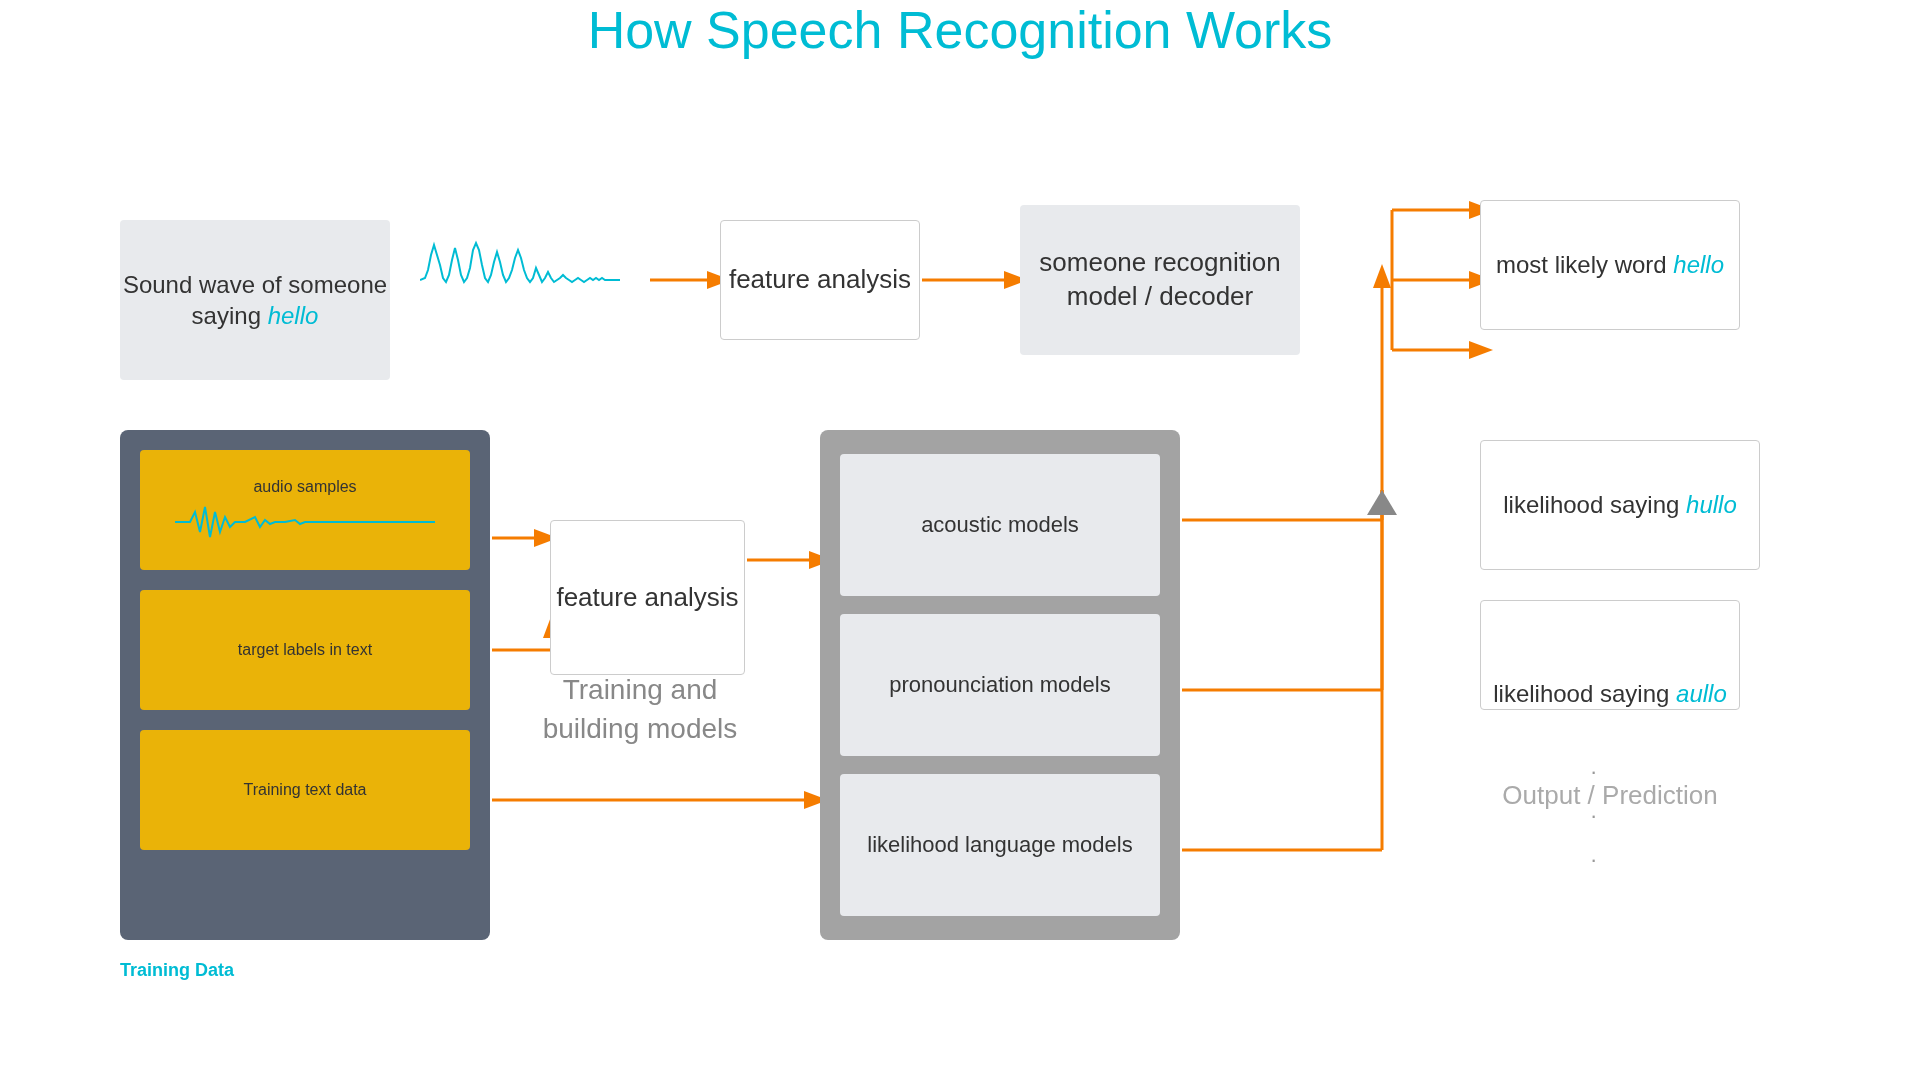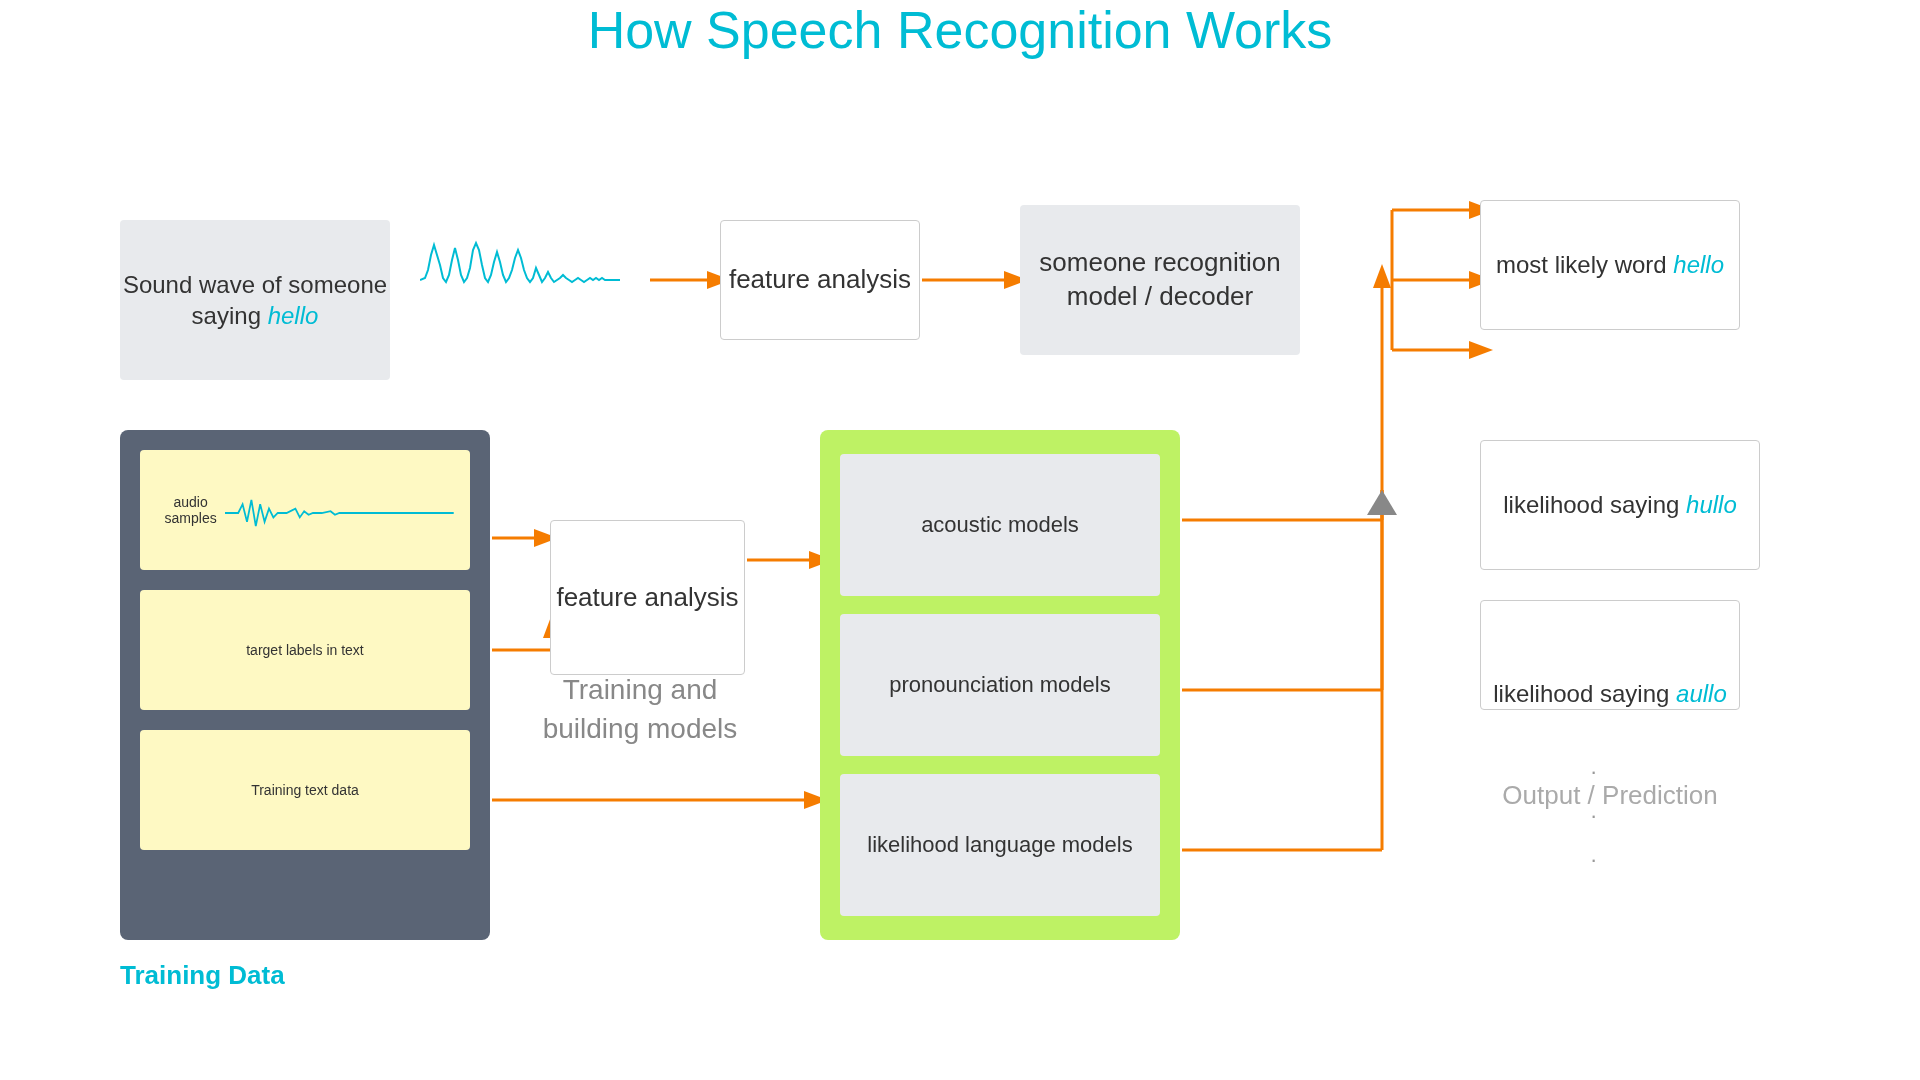--- a/index.html
+++ b/index.html
@@ -88,38 +88,38 @@
       width: 370px; height: 510px;
       background: #5a6475;
       border-radius: 8px;
       padding: 20px;
       display: flex;
       flex-direction: column;
       gap: 20px;
     }
 
     .training-item {
-      background: #fef9c3;
+      background: #eab308;
       border-radius: 4px;
       padding: 12px 16px;
       color: #333;
-      font-size: 14px;
-      text-align: center;
-      display: flex;
-      flex-direction: row;
+      font-size: 16px;
+      text-align: center;
+      display: flex;
+      flex-direction: column;
       align-items: center;
       justify-content: center;
       min-height: 120px;
     }
 
     #training-label {
       position: absolute;
       left: 60px; top: 850px;
       color: #00bcd4;
-      font-size: 26px;
+      font-size: 18px;
       font-weight: 700;
     }
 
     #training-building-label {
       position: absolute;
       left: 480px; top: 560px;
       color: #888;
       font-size: 28px;
       text-align: center;
       line-height: 1.4;
@@ -132,21 +132,21 @@
       width: 195px; height: 155px;
       background: #fff;
       border: 1.5px solid #ccc;
     }
 
     
     #block-models {
       position: absolute;
       left: 760px; top: 320px;
       width: 360px; height: 510px;
-      background: #bef264;
+      background: #a3a3a3;
       border-radius: 8px;
       padding: 24px 20px;
       display: flex;
       flex-direction: column;
       gap: 18px;
     }
 
     .model-item {
       background: #e8eaed;
       border-radius: 4px;

